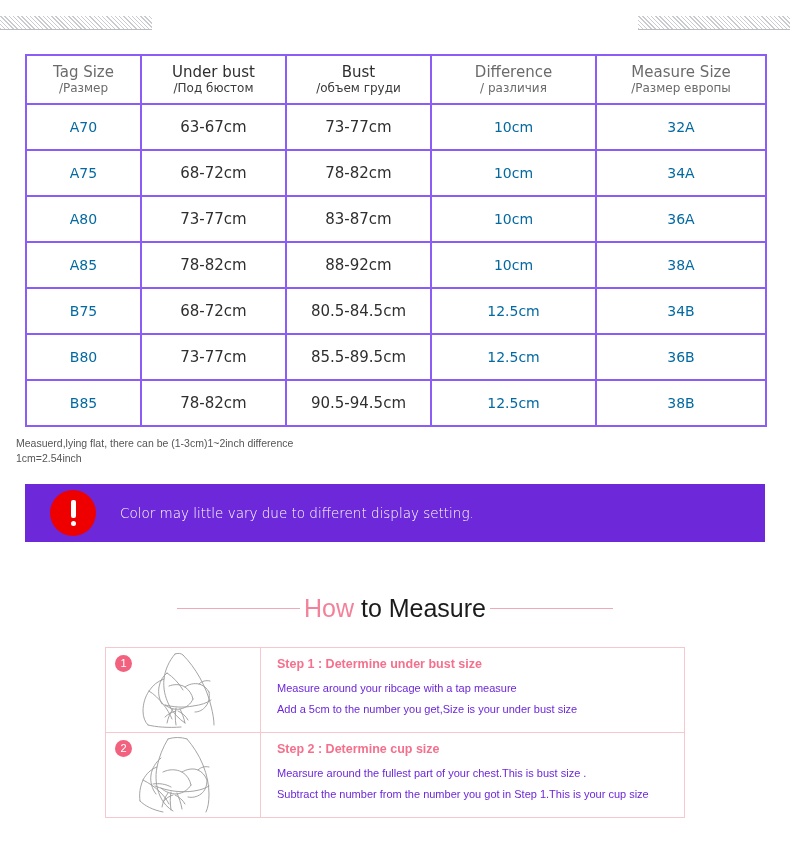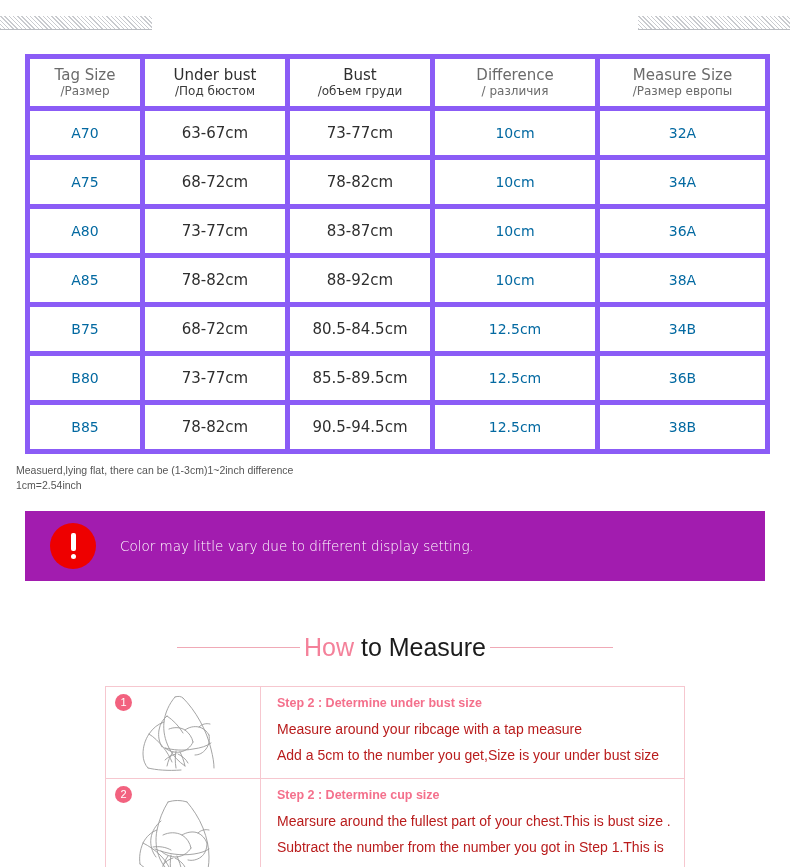--- a/index.html
+++ b/index.html
@@ -63,21 +63,21 @@
   .table-wrap {
     margin: 6px 25px 0 25px;
   }
   table.size-table {
     width: 740px;
     border-collapse: collapse;
     table-layout: fixed;
   }
   table.size-table th,
   table.size-table td {
-    border: 5px solid #8b5cf6;
+    border: 2px solid #8b5cf6;
     text-align: center;
     font-family: "DejaVu Sans", sans-serif;
     font-weight: 400;
     padding: 0;
   }
   table.size-table col.c1 { width: 115px; }
   table.size-table col.c2 { width: 145px; }
   table.size-table col.c3 { width: 145px; }
   table.size-table col.c4 { width: 165px; }
   table.size-table col.c5 { width: 170px; }
@@ -116,22 +116,22 @@
     font-size: 10.5px;
     line-height: 1.45;
     color: #555;
     font-family: "Liberation Sans", sans-serif;
   }
 
   
   .warn-banner {
     margin: 18px 20px 0 25px;
     width: 740px;
-    height: 70px;
-    background: #a21caf;
+    height: 58px;
+    background: #6d28d9;
     display: flex;
     align-items: center;
     box-sizing: border-box;
   }
   .warn-icon {
     width: 46px;
     height: 46px;
     border-radius: 50%;
     background: #ee0000;
     margin-left: 25px;
@@ -231,22 +231,22 @@
     box-sizing: border-box;
   }
   .step-title {
     color: #f4708c;
     font-size: 12.5px;
     font-weight: bold;
     font-family: "Liberation Sans", sans-serif;
     margin-bottom: 7px;
   }
   .step-line {
-    color: #b91c1c;
-    font-size: 14px;
+    color: #6d28d9;
+    font-size: 11px;
     font-family: "Liberation Sans", sans-serif;
     line-height: 1.85;
   }
 </style>
 </head>
 <body>
 
 <div class="title-band">
   <div class="hatch-bar hatch-left"></div>
   <div class="hatch-bar hatch-right"></div>
@@ -383,21 +383,21 @@
           <path d="M57 58 C59 62 61 67 62 72"></path>
           <path d="M50 58 C47 62 45 67 44 72"></path>
           <path d="M53 60 C49 61 45 63 42 66"></path>
           <path d="M55 60 C59 62 63 65 65 69"></path>
           <path d="M25 74 C33 76 45 77 58 76"></path>
           <path d="M76 33 C79 30 83 29 87 30"></path>
         </g>
       </svg>
     </div>
     <div class="step-body">
-      <div class="step-title">Step 2 : Determine under bust size</div>
+      <div class="step-title">Step 1 : Determine under bust size</div>
       <div class="step-line">Measure around your ribcage with a tap measure</div>
       <div class="step-line">Add a 5cm to the number you get,Size is your under bust size</div>
     </div>
   </div>
 
   <div class="step-row">
     <div class="step-figure">
       <span class="step-badge">2</span>
       <svg width="120" height="78" viewBox="0 0 120 78">
         <g fill="none" stroke="#9a9a9a" stroke-width="0.9" stroke-linecap="round" stroke-linejoin="round">

